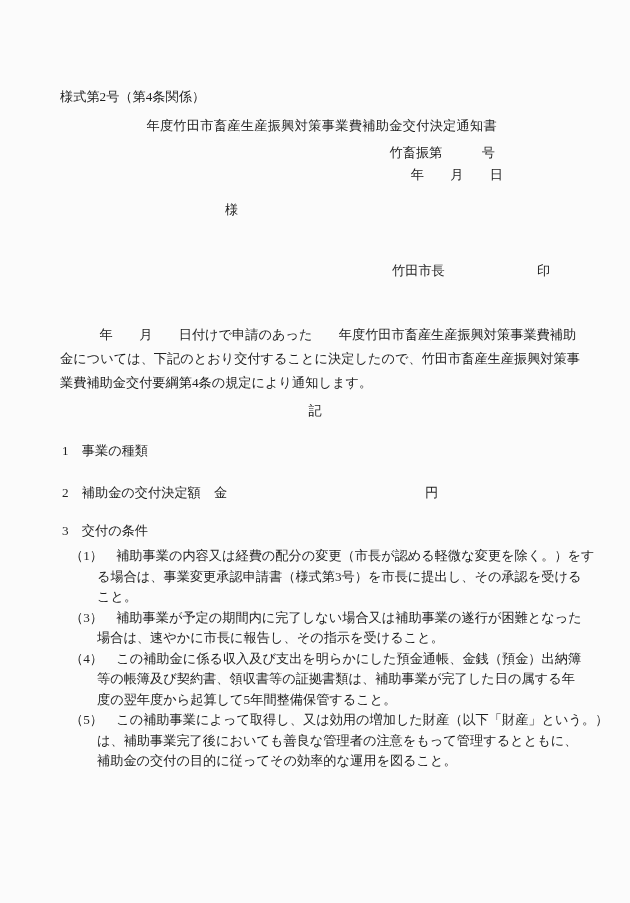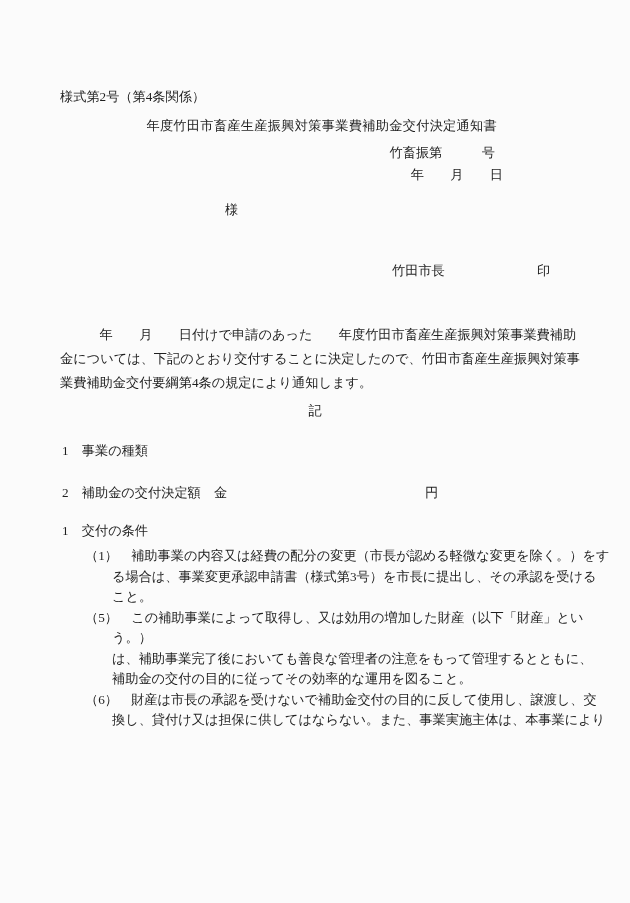--- a/index.html
+++ b/index.html
@@ -29,21 +29,20 @@
   .body-par      { left: 60px;  top: 323px; width: 560px; line-height: 24px; }
   .record-mark   { top: 401px;  line-height: 20px; }
   .section-1     { left: 62px;  top: 441px; line-height: 20px; }
   .section-2     { left: 62px;  top: 483px; line-height: 20px; }
   .section-3     { left: 62px;  top: 521px; line-height: 20px; }
   .conditions    { left: 70px;  top: 546px; width: 552px; line-height: 20.5px; }
   .cond-item {
     padding-left: 27px;
     text-indent: -27px;
     white-space: pre-line;
-    margin-left: 15px;
   }
 </style>
 </head>
 <body style="background: rgb(251, 251, 251); color: rgb(30, 30, 30);">
 
 <div class="abs form-number">様式第2号（第4条関係）</div>
 
 <div class="abs center doc-title">　年度竹田市畜産生産振興対策事業費補助金交付決定通知書</div>
 
 <div class="abs doc-number">竹畜振第　　　号</div>
@@ -54,24 +53,27 @@
 <div class="abs issuer-line">竹田市長　　　　　　　印</div>
 
 <div class="abs body-par pre">　　　年　　月　　日付けで申請のあった　　年度竹田市畜産生産振興対策事業費補助
 金については、下記のとおり交付することに決定したので、竹田市畜産生産振興対策事
 業費補助金交付要綱第4条の規定により通知します。</div>
 
 <div class="abs center record-mark">記</div>
 
 <div class="abs section-1">1　事業の種類</div>
 <div class="abs section-2">2　補助金の交付決定額　金　　　　　　　　　　　　　　　円</div>
-<div class="abs section-3">1　交付の条件</div>
+<div class="abs section-3">3　交付の条件</div>
 
 <div class="abs conditions">
   <div class="cond-item">（1）　補助事業の内容又は経費の配分の変更（市長が認める軽微な変更を除く。）をす
 る場合は、事業変更承認申請書（様式第3号）を市長に提出し、その承認を受ける
 こと。</div>
+  <div class="cond-item">（3）　補助事業が予定の期間内に完了しない場合又は補助事業の遂行が困難となった
+場合は、速やかに市長に報告し、その指示を受けること。</div>
+  <div class="cond-item">（4）　この補助金に係る収入及び支出を明らかにした預金通帳、金銭（預金）出納簿
+等の帳簿及び契約書、領収書等の証拠書類は、補助事業が完了した日の属する年
+度の翌年度から起算して5年間整備保管すること。</div>
   <div class="cond-item">（5）　この補助事業によって取得し、又は効用の増加した財産（以下「財産」という。）
 は、補助事業完了後においても善良な管理者の注意をもって管理するとともに、
 補助金の交付の目的に従ってその効率的な運用を図ること。</div>
-  <div class="cond-item">（6）　財産は市長の承認を受けないで補助金交付の目的に反して使用し、譲渡し、交
-換し、貸付け又は担保に供してはならない。また、事業実施主体は、本事業により</div>
 </div>
 
 </body></html>

